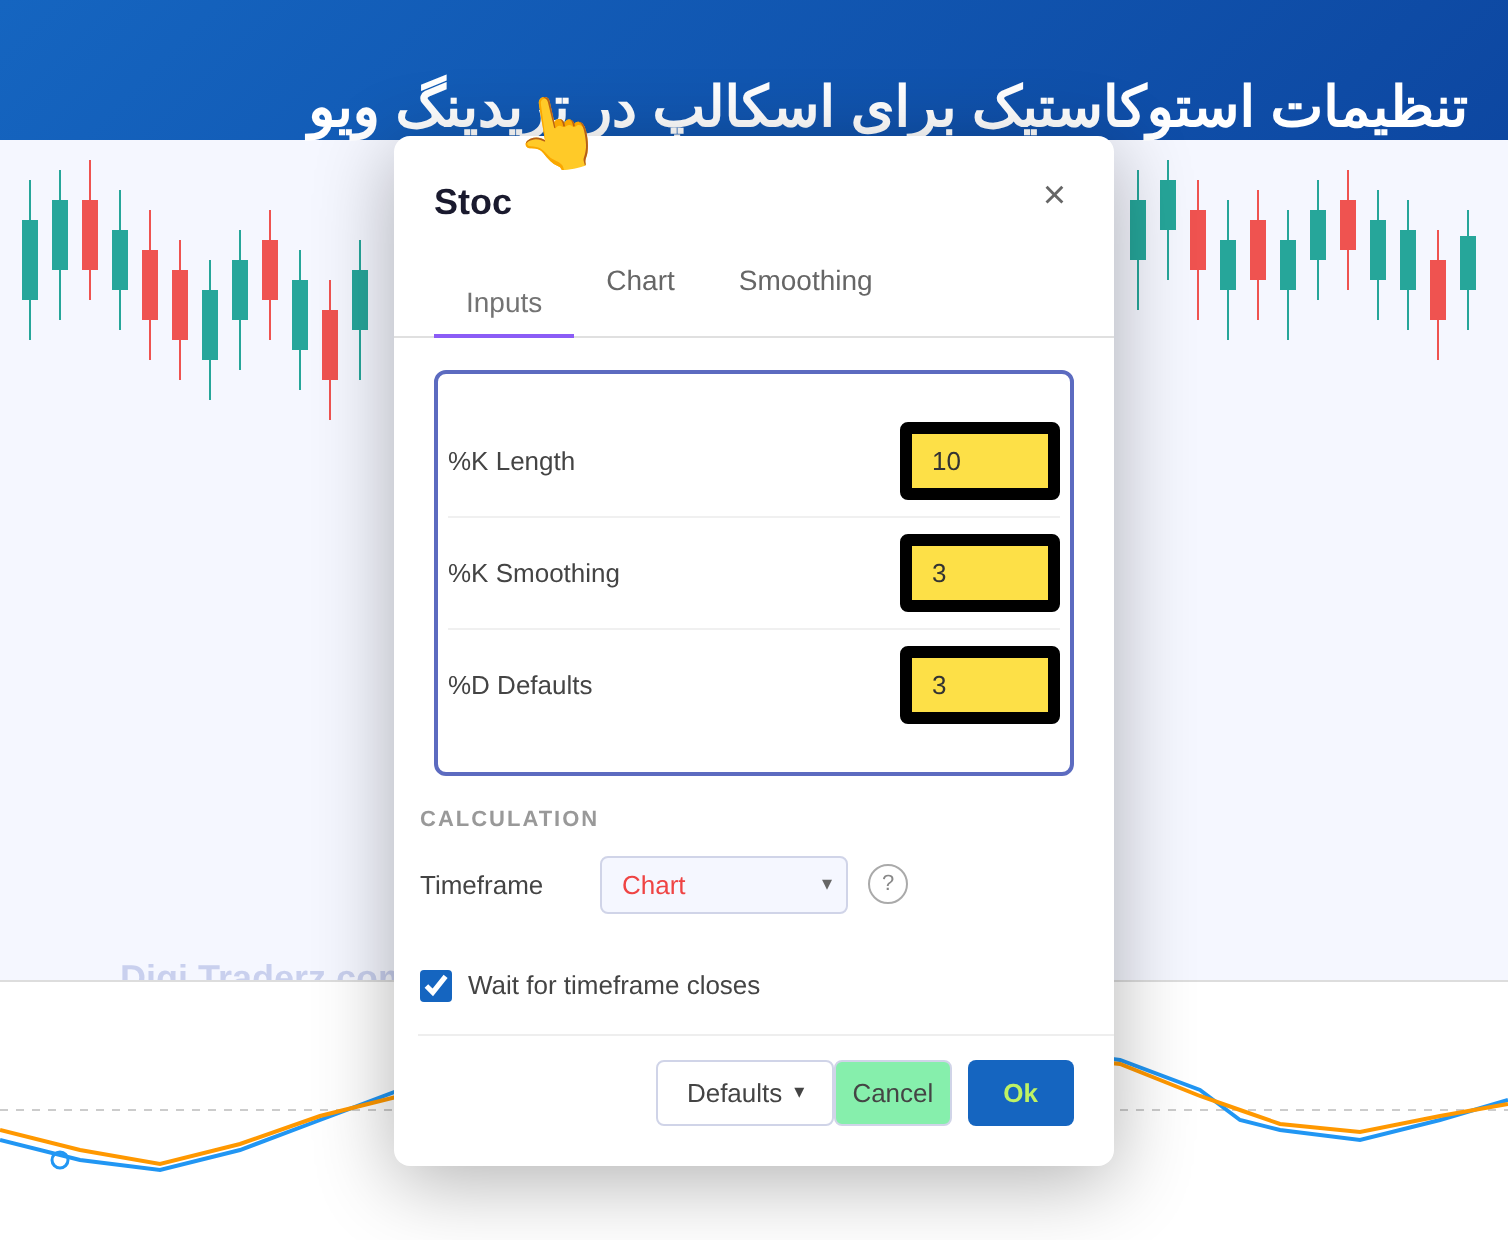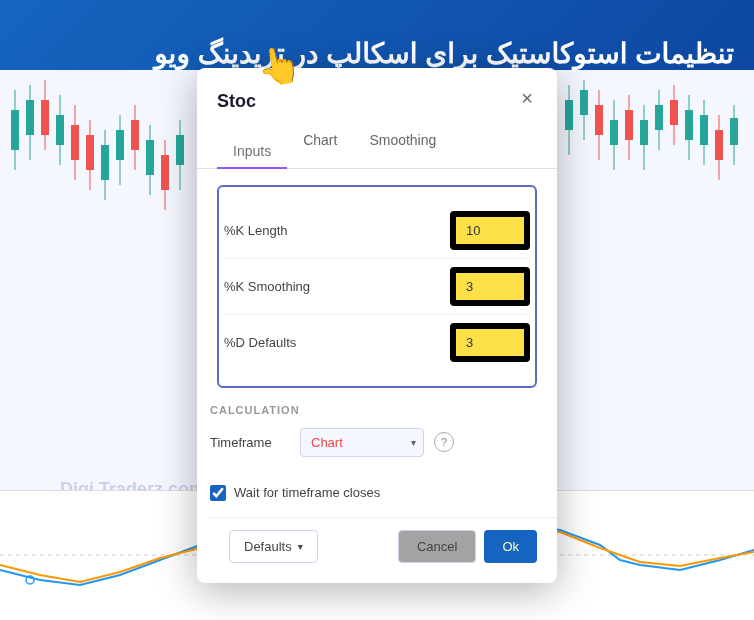--- a/index.html
+++ b/index.html
@@ -245,21 +245,21 @@
     }
     .checkbox-label {
       font-size: 13px;
       color: #444;
     }
 
     
     .dialog-footer {
       display: flex;
       align-items: center;
-      justify-content: space-between;
+      justify-content: flex-end;
       padding: 12px 20px 0;
       border-top: 1px solid #eee;
       margin-top: 4px;
       margin-left: 12px;
     }
     .defaults-btn {
       background: white;
       border: 1px solid #d0d4e8;
       border-radius: 4px;
       padding: 8px 14px;
@@ -268,37 +268,37 @@
       cursor: pointer;
       display: flex;
       align-items: center;
       gap: 6px;
     }
     .btn-group {
       display: flex;
       gap: 8px;
     }
     .cancel-btn {
-      background: #a3a3a3;
+      background: #86efac;
       border: 1px solid #d0d4e8;
       border-radius: 4px;
-      padding: 8px 18px;
+      padding: 8px 8px;
       font-size: 13px;
       color: #444;
       cursor: pointer;
     }
     .ok-btn {
       background: #1565c0;
       border: none;
       border-radius: 4px;
       padding: 8px 18px;
       font-size: 13px;
-      color: #fef9c3;
-      cursor: pointer;
-      font-weight: 400;
+      color: #bef264;
+      cursor: pointer;
+      font-weight: 700;
     }
 
     
     .hand-icon {
       position: absolute;
       top: -22px;
       left: 60px;
       font-size: 36px;
       color: #f9c500;
       z-index: 30;

